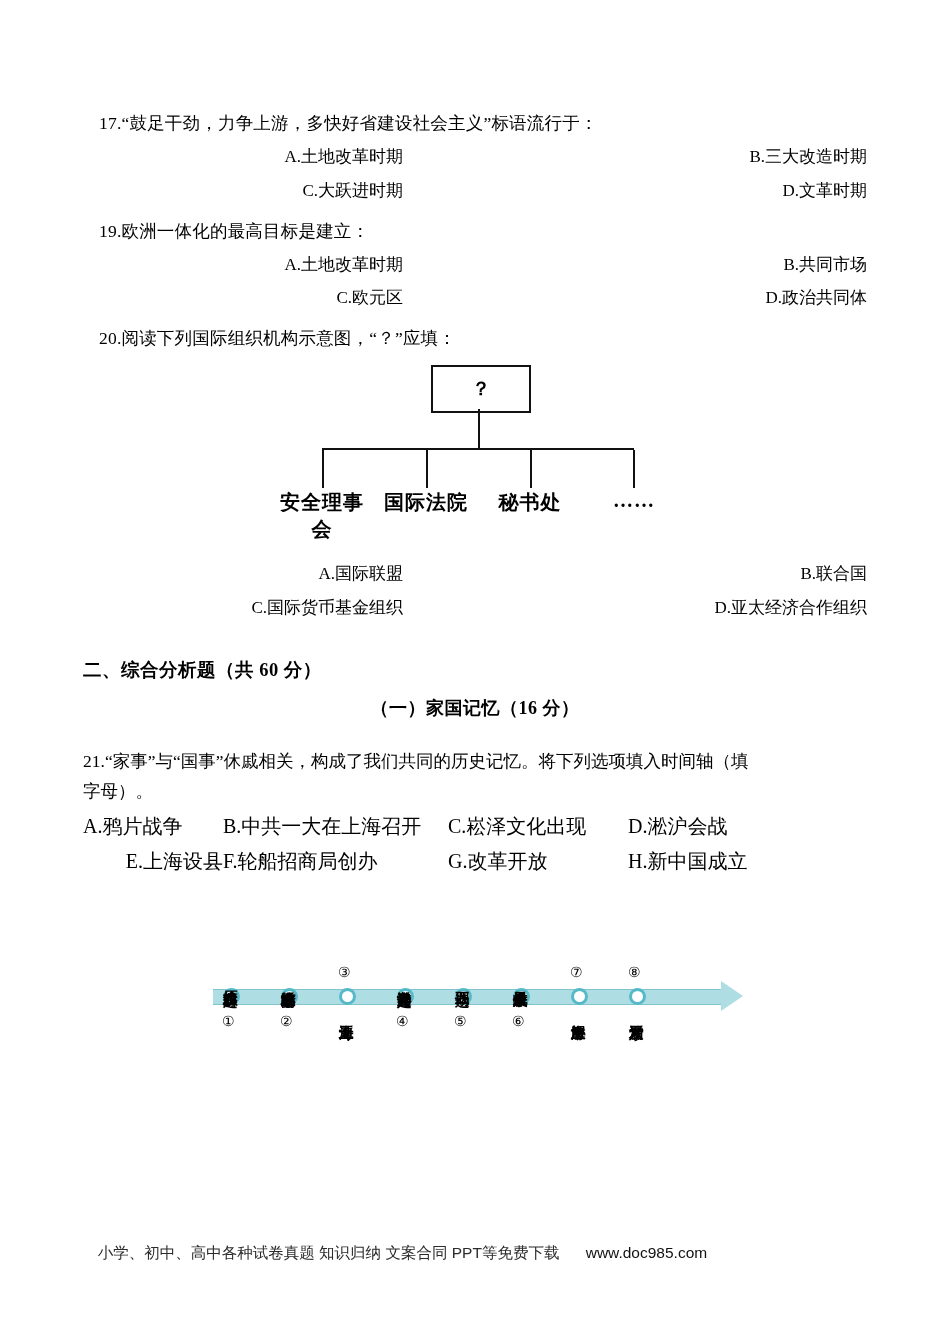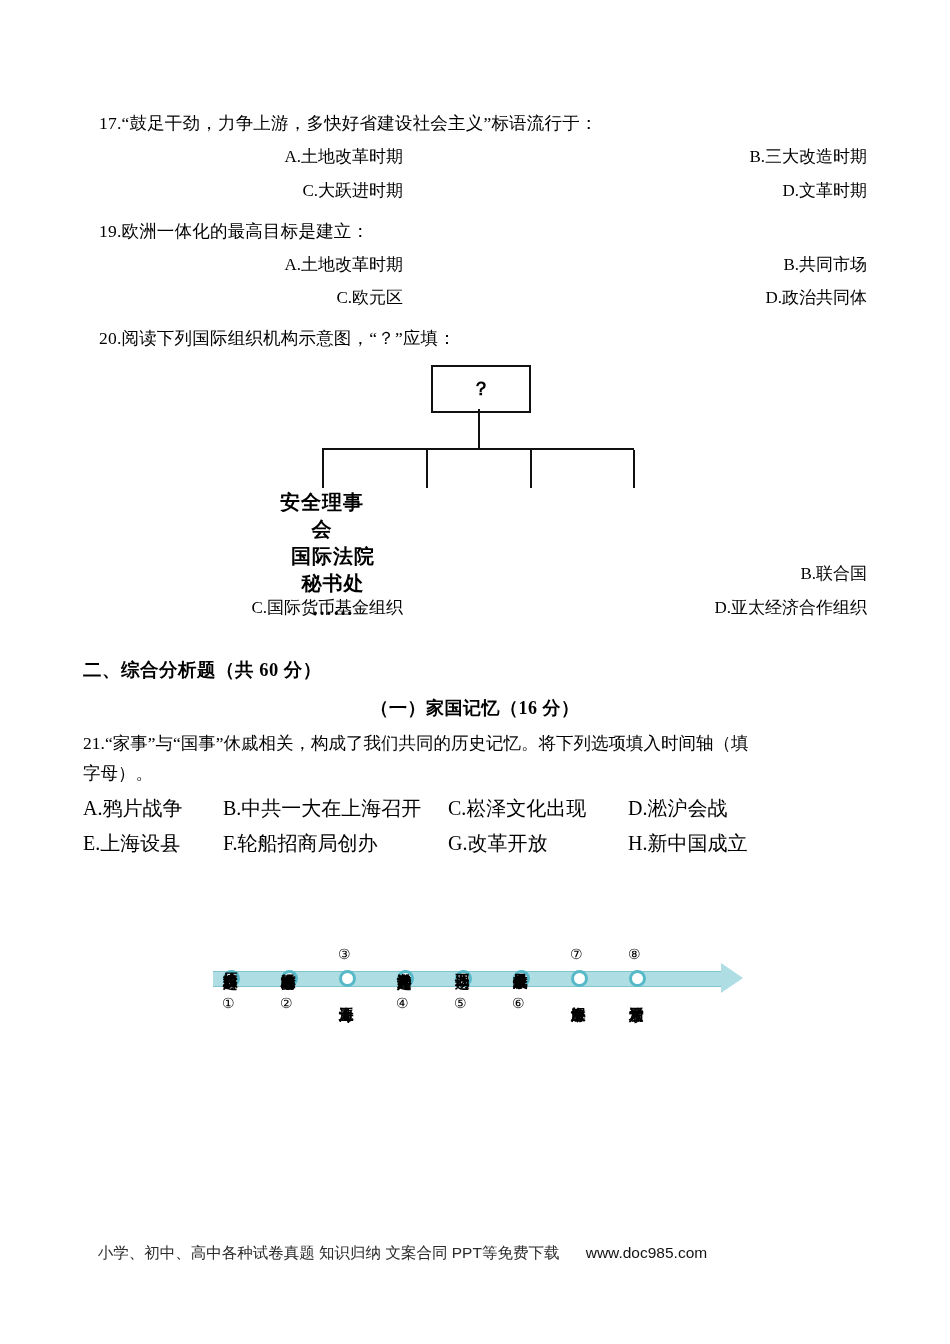--- a/index.html
+++ b/index.html
@@ -96,58 +96,57 @@
   }
   .org-labels {
     position: absolute;
     left: 0;
     top: 124px;
     width: 420px;
     display: flex;
     font-size: 20px;
     font-weight: bold;
     letter-spacing: 1px;
-    flex-direction: column;
   }
   .org-label {
     text-align: center;
   }
 
   
   .section-title {
     font-size: 18.5px;
     font-weight: bold;
     margin: 36px 0 14px 0;
     letter-spacing: 0.5px;
   }
   .sub-title {
     font-size: 18px;
     font-weight: bold;
     text-align: center;
-    margin: 0 0 8px 0;
+    margin: 0 0 26px 0;
     letter-spacing: 0.5px;
   }
 
   
   .q21-stem {
     font-size: 17.5px;
     line-height: 1.75;
     margin: 0 0 6px 0;
   }
   .q21-opts {
     display: flex;
     font-size: 20px;
     margin-bottom: 8px;
   }
   .q21-opts .cell { }
   .q21-row1 .c1 { width: 140px; }
   .q21-row1 .c2 { width: 225px; }
   .q21-row1 .c3 { width: 180px; }
   .q21-row1 .c4 { width: 180px; }
-  .q21-row2 .c1 { width: 140px; }
+  .q21-row2 .c1 { width: 140px; text-align: right; }
   .q21-row2 .c2 { width: 225px; }
   .q21-row2 .c3 { width: 180px; }
   .q21-row2 .c4 { width: 180px; }
 
   
   .timeline-wrap {
     position: relative;
     width: 560px;
     height: 215px;
     margin: 14px 0 0 120px;
@@ -278,20 +277,21 @@
         <div class="org-drop" style="left:352px;"></div>
         <div class="org-labels">
           <div class="org-label" style="width:104px;margin-left:-11px;">安全理事会</div>
           <div class="org-label" style="width:104px;">国际法院</div>
           <div class="org-label" style="width:104px;font-family:Liberation Mono, monospace;">秘书处</div>
           <div class="org-label" style="width:104px;">……</div>
         </div>
       </div>
 
       <div class="opt-row" style="margin-top:22px;">
+        <div class="opt col1">A.国际联盟</div>
         <div class="opt col2">B.联合国</div>
       </div>
       <div class="opt-row">
         <div class="opt col1">C.国际货币基金组织</div>
         <div class="opt col2">D.亚太经济合作组织</div>
       </div>
     </div>
 
     <div class="section-title">二、综合分析题（共 60 分）</div>
     <div class="sub-title">（一）家国记忆（16 分）</div>

